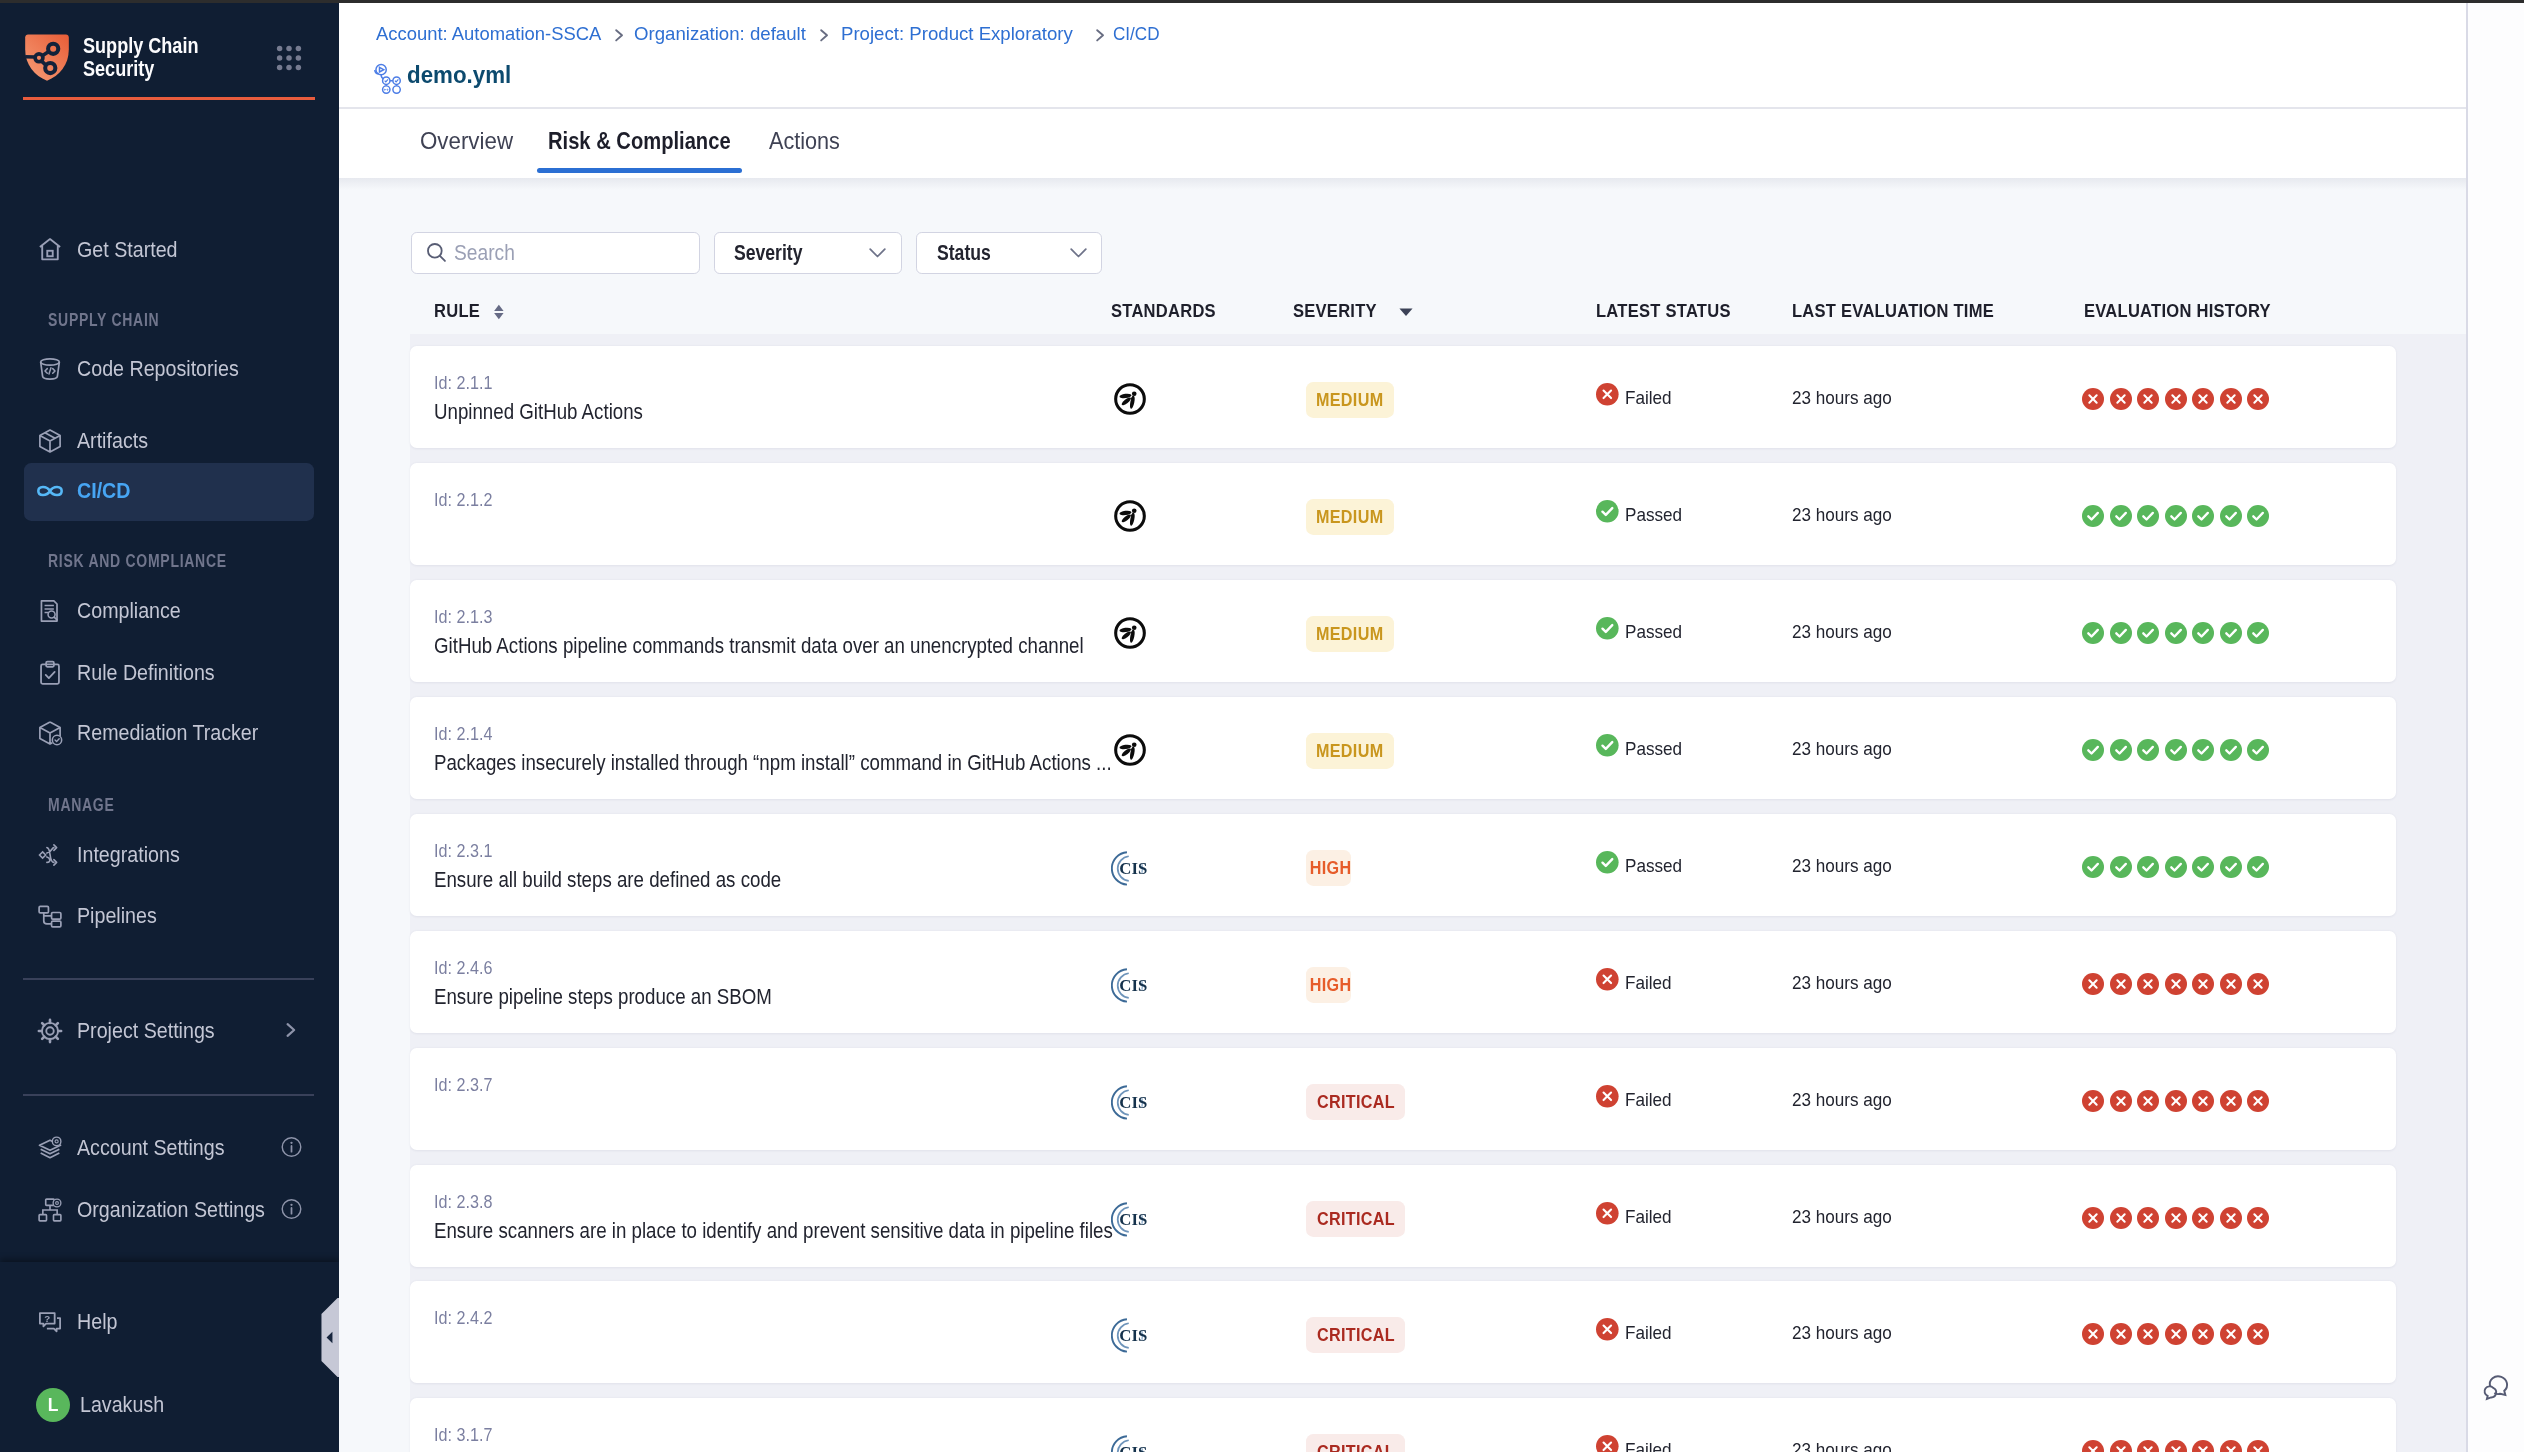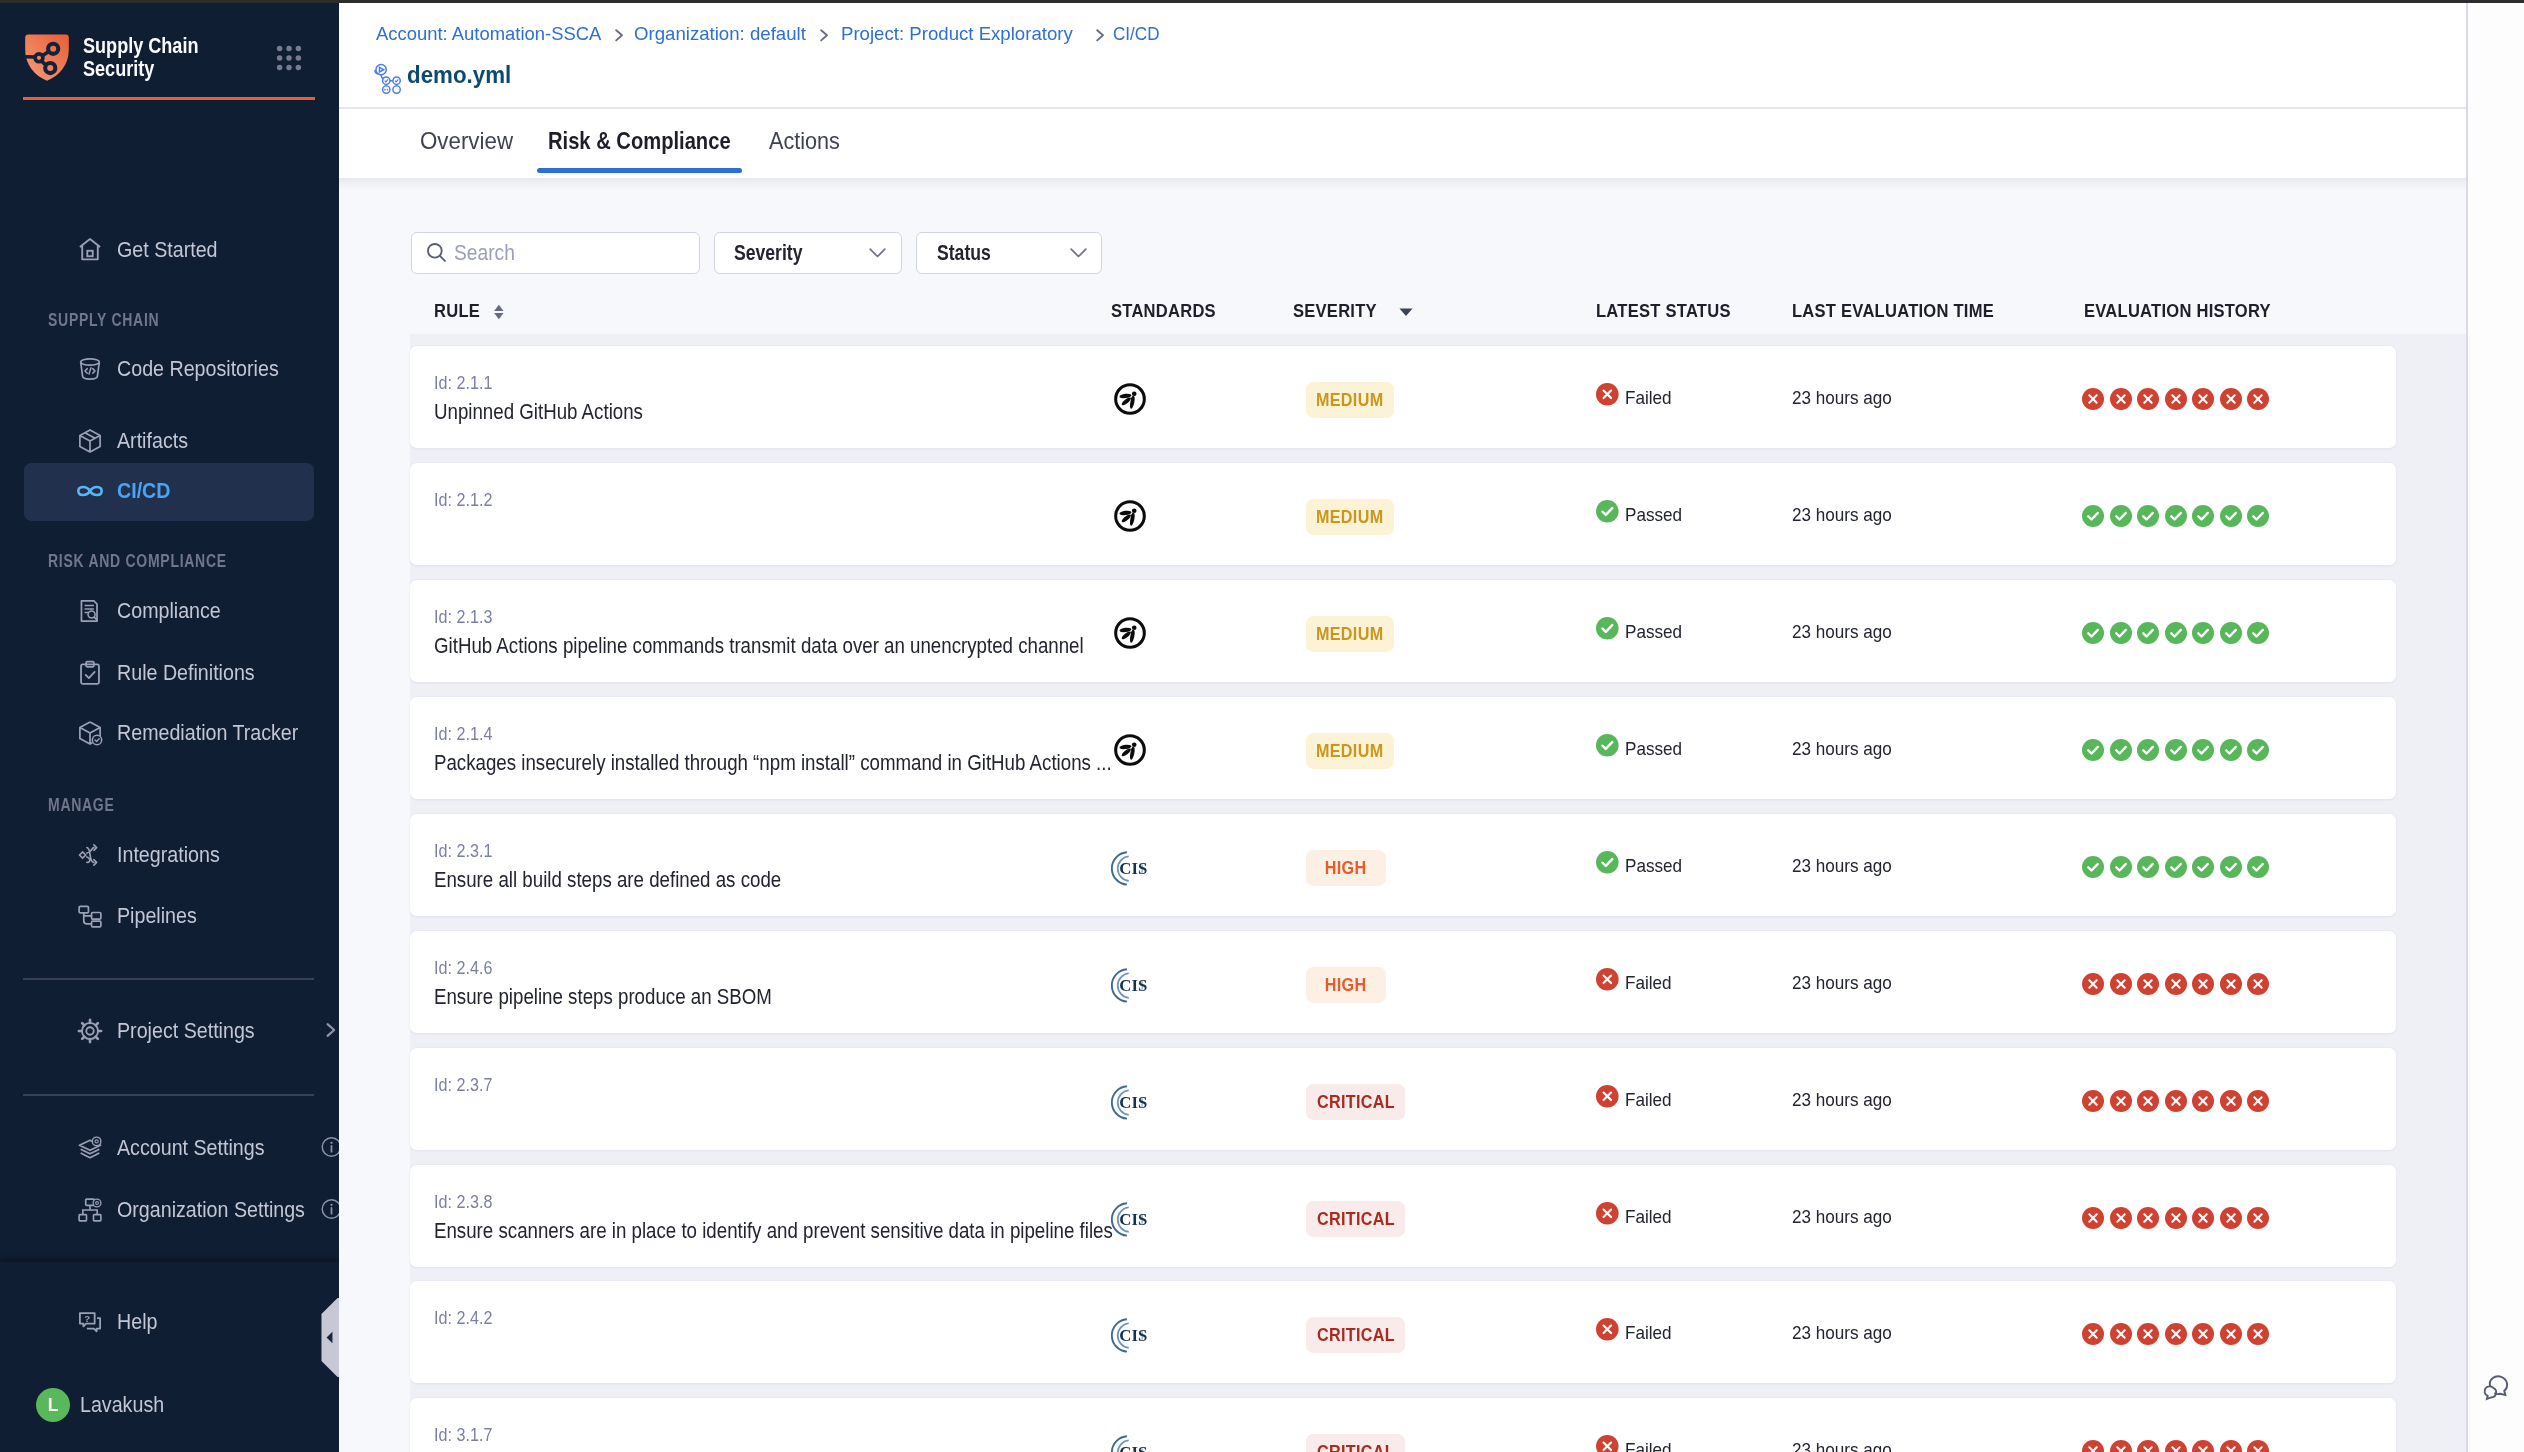--- a/index.html
+++ b/index.html
@@ -10,21 +10,21 @@
 #sbfoot { position:absolute; left:0; top:1262px; width:339px; height:190px; background:#101e33; box-shadow:0 -2.9px 5.8px rgba(0,0,0,0.35); }
 #logo { position:absolute; left:22.6px; top:30px; }
 .ltitle { position:absolute; left:83px; top:31px; font-size:22.6px; line-height:23.4px; font-weight:700; color:#fbfbfd; }
 #grid9 { position:absolute; left:276px; top:42px; }
 #orangebar { position:absolute; left:22.6px; top:94px; width:292px; height:2.9px; background:#e85c3d; }
 #projcard { position:absolute; left:23.4px; top:121px; width:289px; height:78px; background:#0d1726; border:1.5px solid #4d5568; border-radius:7.3px; }
 .plab { position:absolute; left:43px; top:15.3px; font-size:11.7px; letter-spacing:2.2px; color:#9ba0b5; font-weight:700; }
 .pname { position:absolute; left:20px; top:36px; font-size:20.5px; color:#f2f3f7; }
 .pcube { position:absolute; left:19px; top:14.6px; }
 .pchev { position:absolute; right:17.5px; top:31px; }
-.nav { position:absolute; left:0; width:370px; height:58px;margin-left:40px; }
+.nav { position:absolute; left:0; width:370px; height:58px; }
 .nico { position:absolute; left:36px; top:15.3px; }
 .nlab { position:absolute; left:77px; top:29px; transform:translateY(-50%); font-size:22.6px; color:#c3c6d4; white-space:nowrap; }
 .nright { position:absolute; left:281px; top:29px; transform:translateY(-50%); }
 .slab { position:absolute; left:48px; font-size:17.5px; letter-spacing:0.9px; color:#70758c; font-weight:600; }
 .sdiv { position:absolute; left:22.6px; width:291px; height:1.5px; background:#39415a; }
 .cicd-hl { position:absolute; left:24px; top:463px; width:290px; height:58px; background:#20304d; border-radius:7.3px; }
 #collapse { position:absolute; left:320px; top:1298px; }
 #avatar { position:absolute; left:36px; top:1388px; width:34px; height:34px; border-radius:50%; background:#59b75c; color:#fff; font-size:17.5px; font-weight:700; text-align:center; line-height:34px; }
 #uname { position:absolute; left:80px; top:1405px; transform:translateY(-50%); font-size:22.6px; color:#c3c6d4; }
 
@@ -55,21 +55,21 @@
 .th { position:absolute; top:311px; transform:translateY(-50%); font-size:19px; font-weight:700; color:#1e1f2b; letter-spacing:0.3px; white-space:nowrap; }
 .th .sx { transform:scaleX(0.87); }
 
 .card { position:absolute; left:410px; width:1986px; height:102px; background:#fff; border-radius:6.6px; box-shadow:0 0.7px 2.2px rgba(40,45,80,0.07); }
 .rid { position:absolute; left:24px; top:26px; font-size:19px; color:#7b7fa0; }
 .rtitle { position:absolute; left:24px; top:53px; font-size:22px; color:#22242f; white-space:nowrap; }
 .std { position:absolute; top:37px; }
 .badge { position:absolute; left:896px; top:36px; height:36px; border-radius:7.3px; font-size:19px; font-weight:700; line-height:36px; text-align:center; letter-spacing:0.4px; }
 .badge .sx { transform-origin:50% 50%; }
 .badge.medium { color:#c9961e; background:#fcf3d7; width:88px; }
-.badge.high { color:#e65c2a; background:#fcf0e4; width:80px; }
+.badge.high { color:#e65c2a; background:#fcf0e4; width:45px; }
 .badge.critical { color:#aa2a20; background:#f9ebe9; width:99px; }
 .stic { position:absolute; left:1186px; top:37px; }
 .sttx { position:absolute; left:1215px; top:52px; transform:translateY(-50%); font-size:19px; color:#22242f; }
 .time { position:absolute; left:1382px; top:52px; transform:translateY(-50%); font-size:19px; color:#22242f; }
 .hist { position:absolute; left:1672px; top:42px; display:flex; }
 .hd { width:22px; height:22px; margin-right:5.5px; }
 .hd svg, .std svg, .stic svg { display:block; }
 </style></head>
 <body>
 <div id="topstrip"></div>

